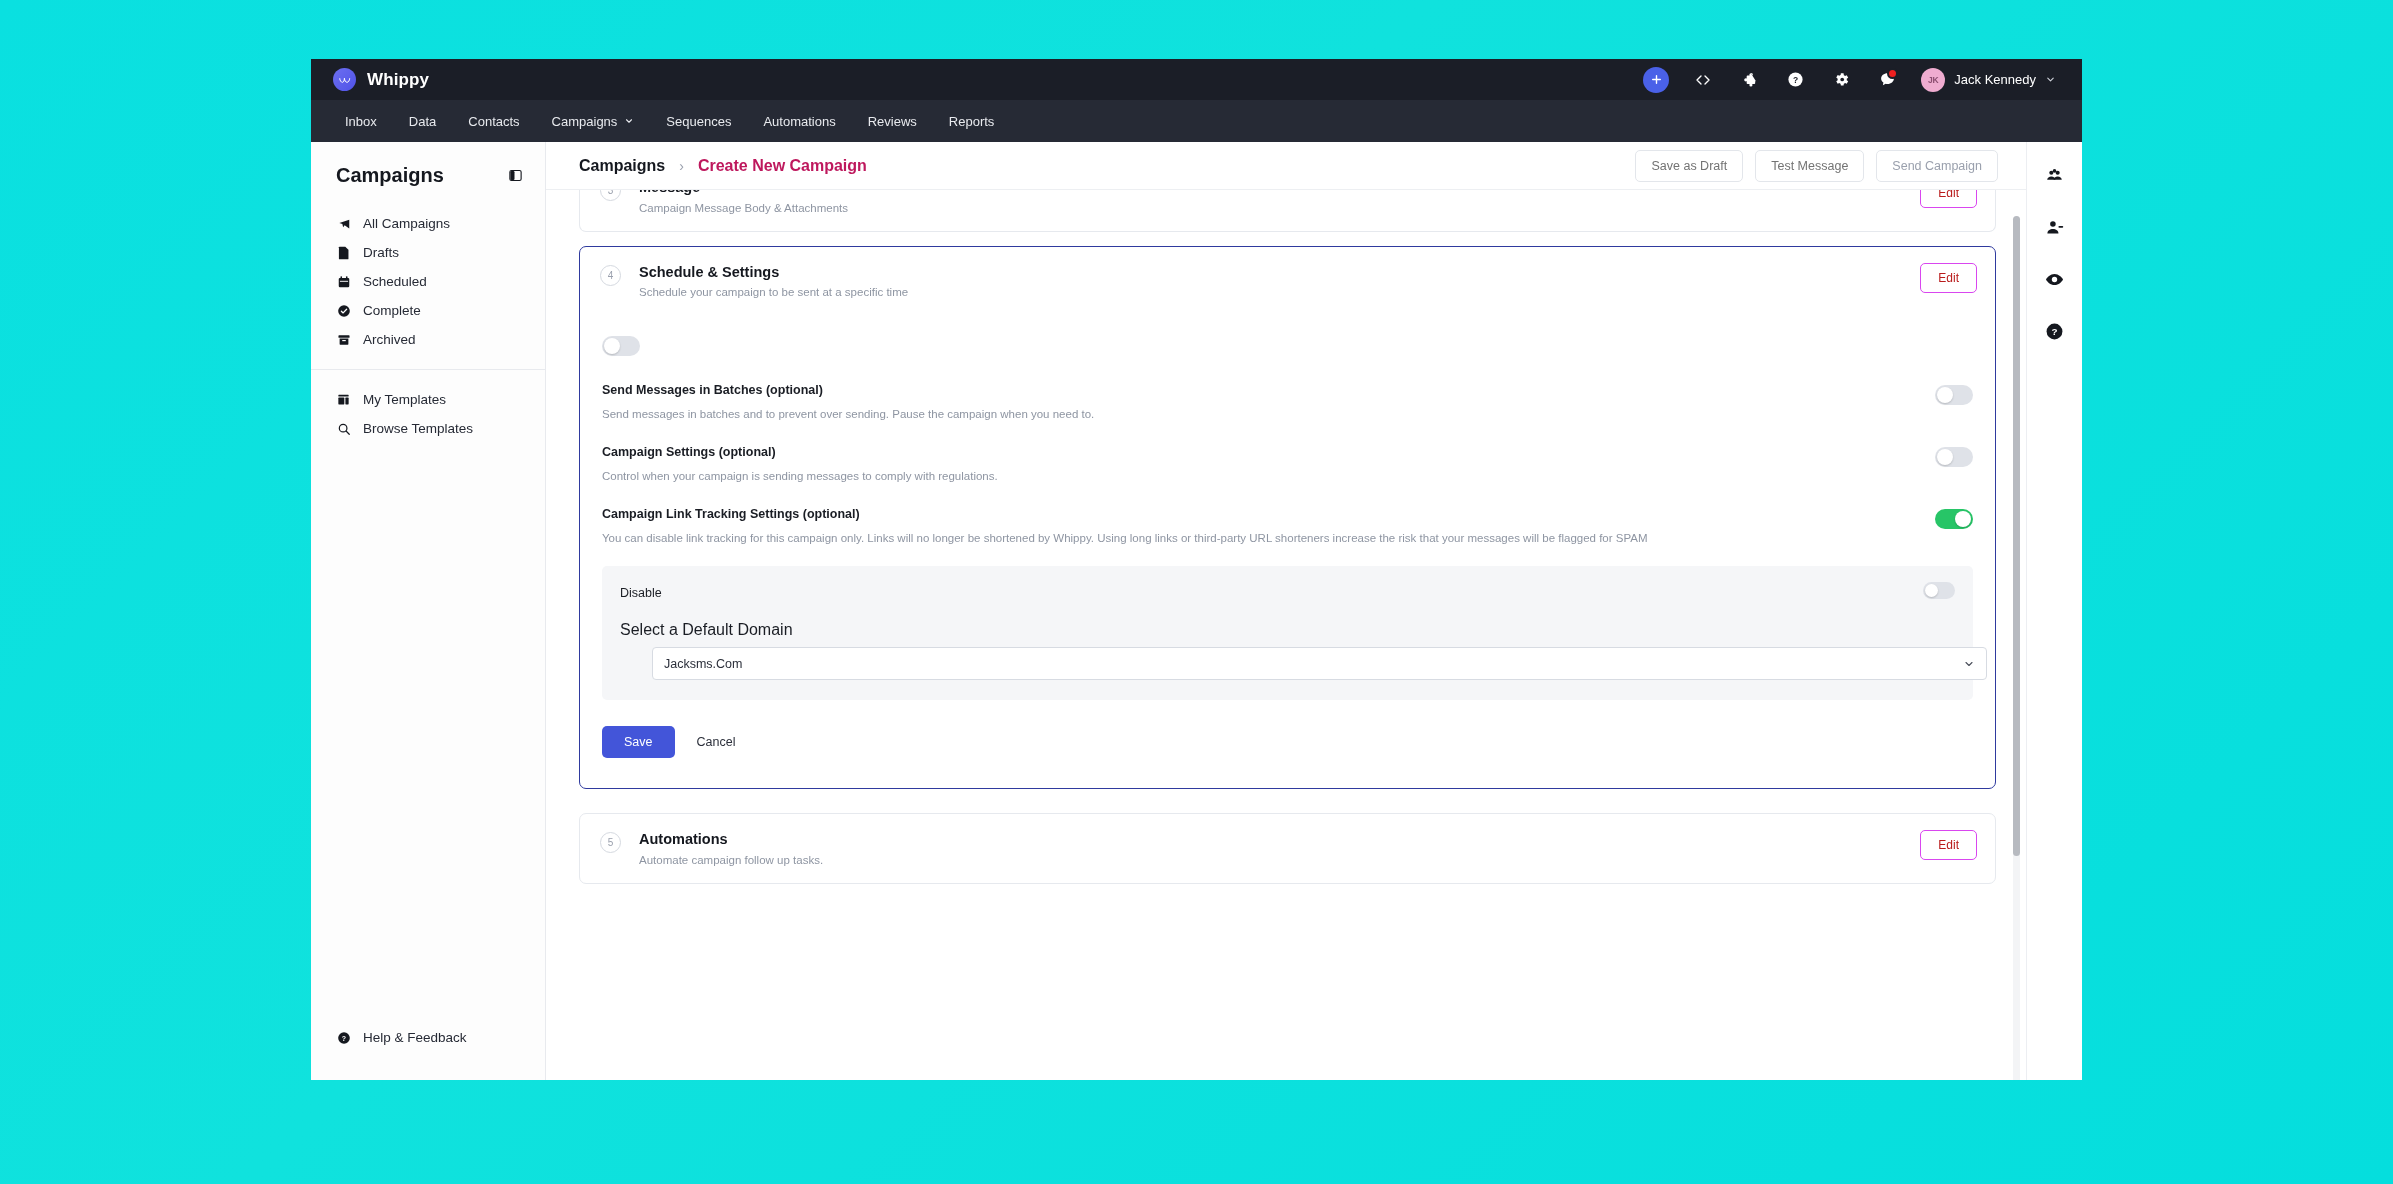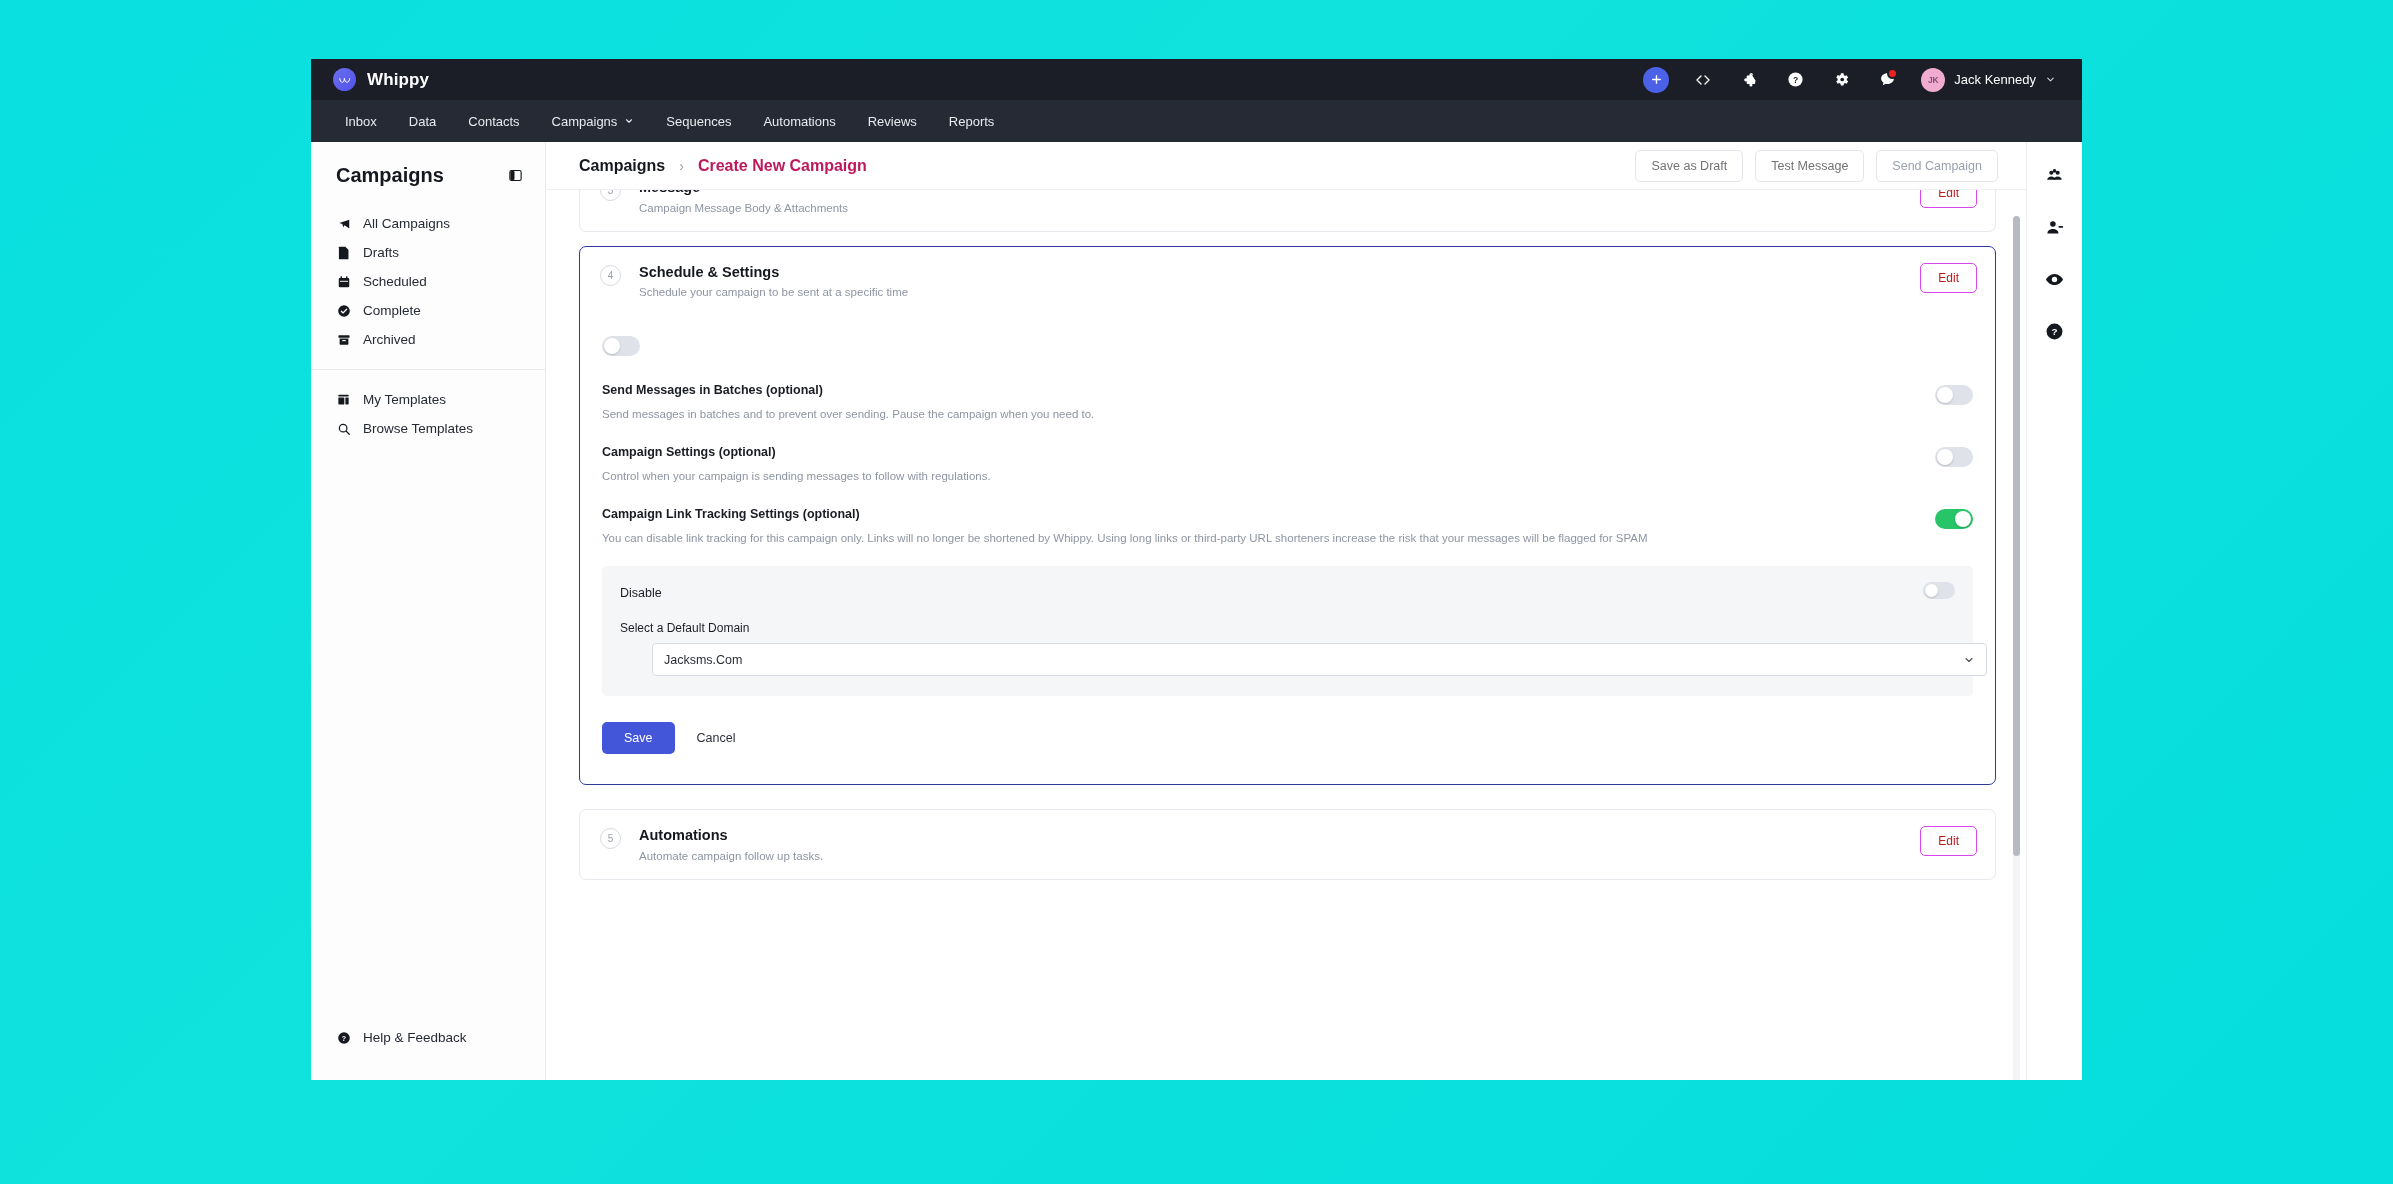--- a/index.html
+++ b/index.html
@@ -169,21 +169,21 @@
   .toggle.sm { width: 32px; height: 17px; border-radius: 9px; }
   .toggle.sm .knob { width: 13px; height: 13px; top: 2px; left: 2px; }
 
   .subpanel {
     background: #f5f6f8; border-radius: 5px; margin: 10px 0 6px 0;
     padding: 16px 18px 20px 18px;
   }
   .subrow { display: flex; align-items: center; }
   .sub-label { font-size: 12.5px; color: #1a1d24; }
   .sub-toggle { margin-left: auto; }
-  .field-label { font-size: 12px; color: #1a1d24; margin: 18px 0 8px 0; }
+  .field-label { font-size: 16px; color: #1a1d24; margin: 18px 0 8px 0; }
   .select-box {
     width: 100%; height: 33px; background: #fff;
     border: 1px solid #d7dbe2; border-radius: 4px;
     display: flex; align-items: center; padding: 0 11px;
     font-size: 12.5px; color: #2b2f3a; cursor: pointer; margin-left: 32px;
   }
   .select-box .sel-chev { margin-left: auto; color: #4a4f5a; font-size: 10px; }
 
   .form-actions { display: flex; align-items: center; gap: 22px; padding: 20px 0 6px 0; }
   .btn-primary {
@@ -465,21 +465,21 @@
                   <div class="setting-desc">Send messages in batches and to prevent over sending. Pause the campaign when you need to.</div>
                 </div>
                 <div class="toggle-wrap">
                   <span class="toggle"><span class="knob"></span></span>
                 </div>
               </div>
 
               <div class="setting-row">
                 <div class="setting-texts">
                   <div class="setting-label">Campaign Settings (optional)</div>
-                  <div class="setting-desc">Control when your campaign is sending messages to follow with regulations.</div>
+                  <div class="setting-desc">Control when your campaign is sending messages to comply with regulations.</div>
                 </div>
                 <div class="toggle-wrap">
                   <span class="toggle"><span class="knob"></span></span>
                 </div>
               </div>
 
               <div class="setting-row">
                 <div class="setting-texts">
                   <div class="setting-label">Campaign Link Tracking Settings (optional)</div>
                   <div class="setting-desc">You can disable link tracking for this campaign only. Links will no longer be shortened by Whippy. Using long links or third-party URL shorteners increase the risk that your messages will be flagged for SPAM</div>

